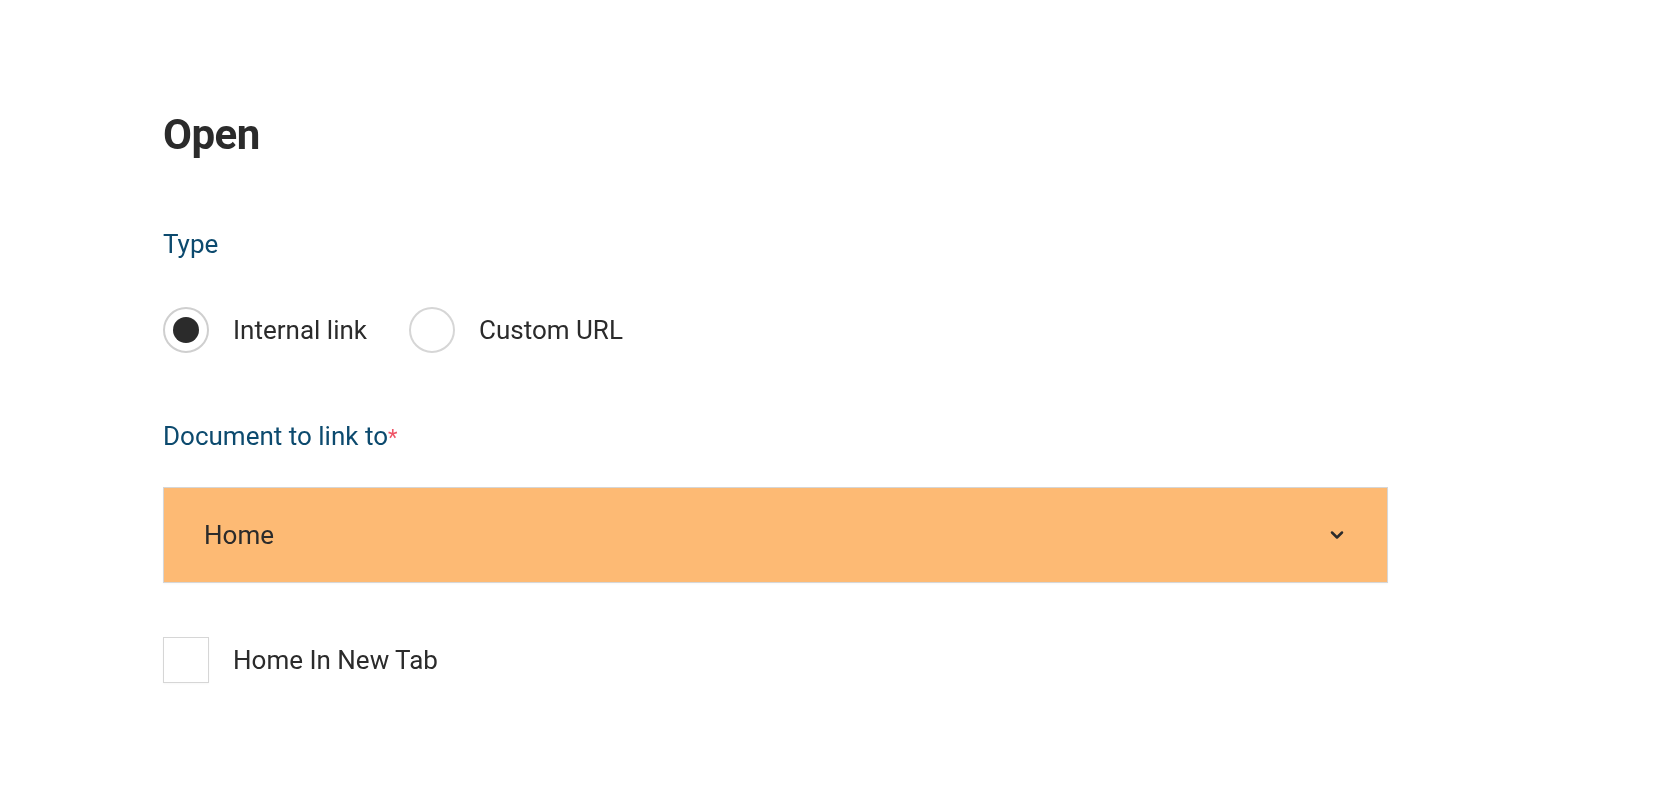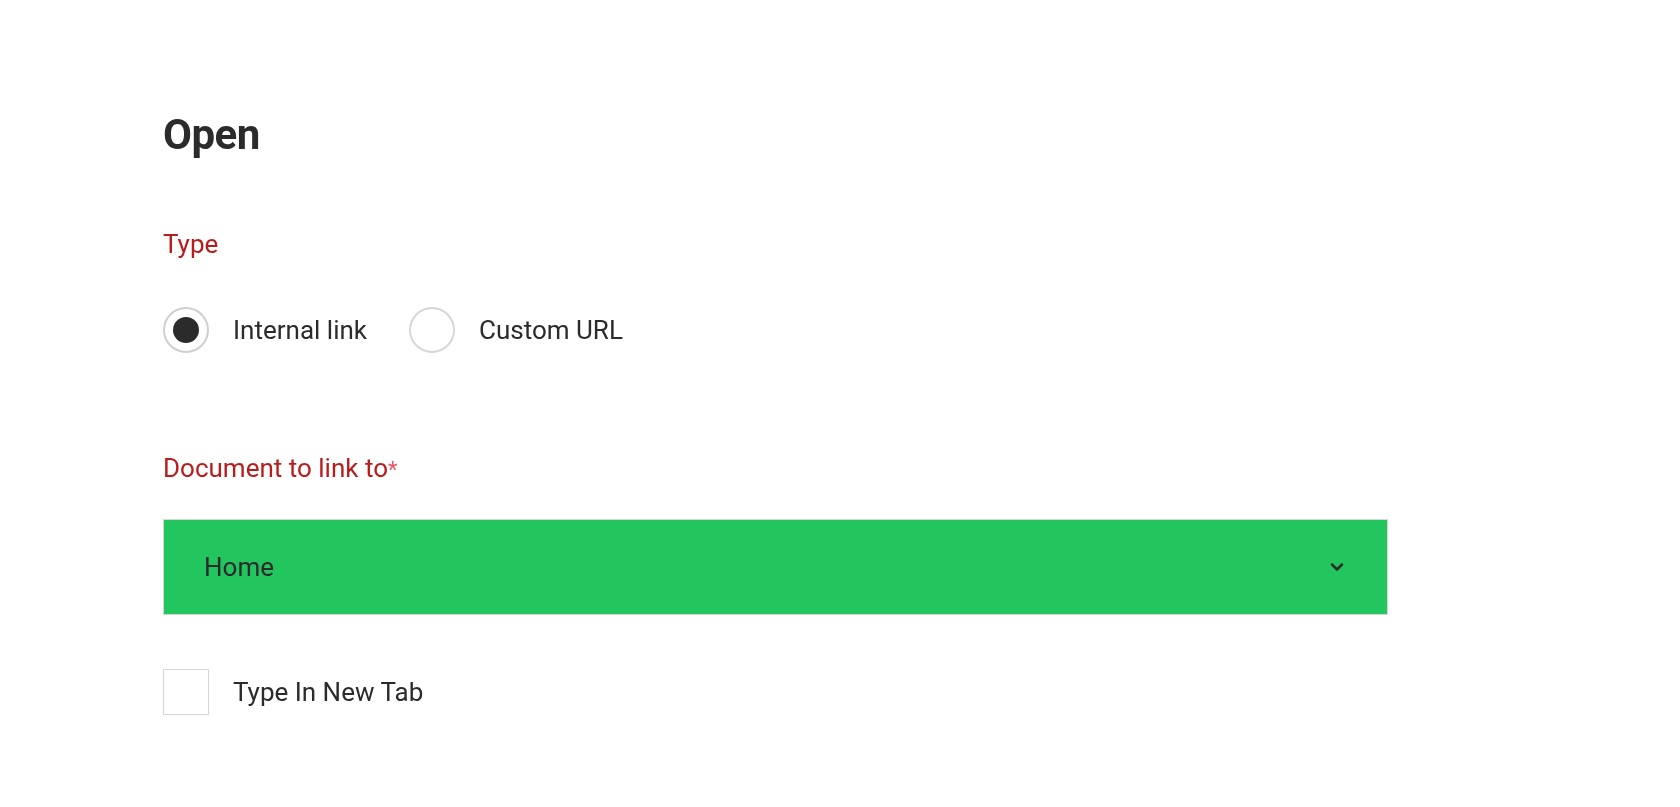--- a/index.html
+++ b/index.html
@@ -19,29 +19,29 @@
     }
     .heading {
       font-size: 42px;
       font-weight: 700;
       color: #2b2b2b;
       margin-bottom: 70px;
       letter-spacing: -0.5px;
     }
     .field-label {
       font-size: 26px;
-      color: #b91c1c;
+      color: #0c4a6e;
       font-weight: 400;
       margin-bottom: 48px;
     }
     .radio-group {
       display: flex;
       gap: 42px;
       align-items: center;
-      margin-bottom: 100px;
+      margin-bottom: 68px;
     }
     .radio-option {
       display: flex;
       align-items: center;
       gap: 24px;
       cursor: pointer;
     }
     .radio-circle {
       width: 46px;
       height: 46px;
@@ -73,21 +73,21 @@
     }
     .required-star {
       color: #ef5466;
       font-size: 22px;
       line-height: 1;
     }
     .select-box {
       width: 1225px;
       height: 96px;
       border: 1px solid #d6d6d6;
-      background: #22c55e;
+      background: #fdba74;
       display: flex;
       align-items: center;
       justify-content: space-between;
       padding: 0 40px;
       cursor: pointer;
       box-shadow: 0 1px 2px rgba(0,0,0,0.03);
       margin-bottom: 54px;
     }
     .select-value {
       font-size: 26px;
@@ -144,16 +144,16 @@
 
   <div class="select-box">
     <span class="select-value">Home</span>
     <svg class="chevron-icon" viewBox="0 0 24 24" fill="none" stroke="#2b2b2b" stroke-width="3" stroke-linecap="round" stroke-linejoin="round">
       <polyline points="6 9 12 15 18 9"></polyline>
     </svg>
   </div>
 
   <div class="checkbox-row">
     <div class="checkbox-box"></div>
-    <span class="checkbox-label">Type In New Tab</span>
+    <span class="checkbox-label">Home In New Tab</span>
   </div>
 
 </div>
 
 </body></html>

